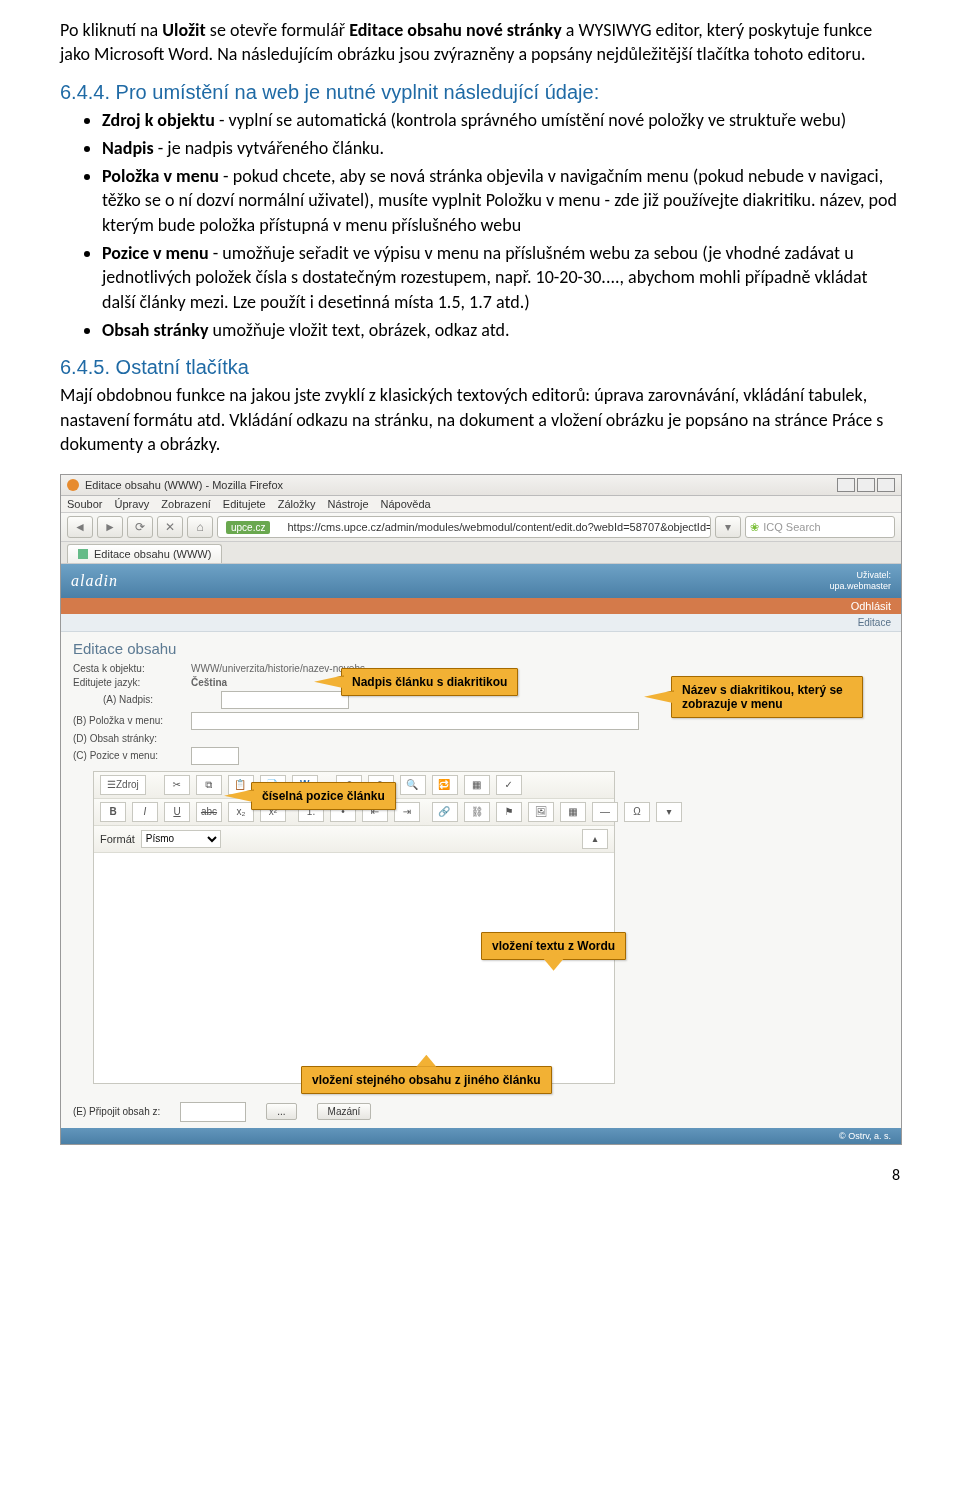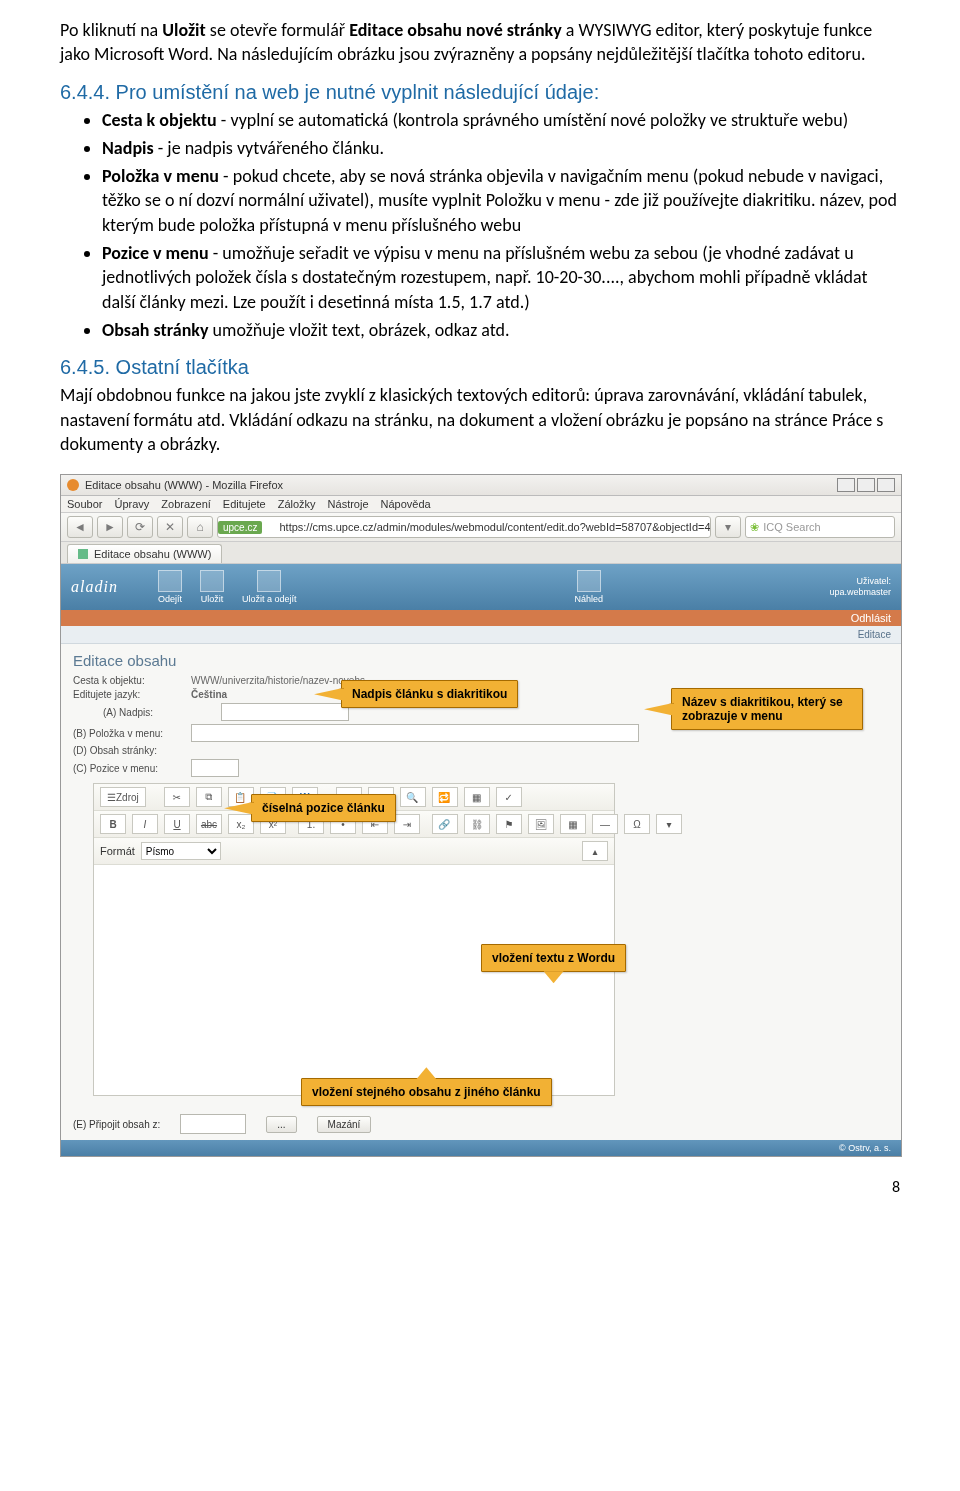--- a/index.html
+++ b/index.html
@@ -82,21 +82,21 @@
     border-bottom:1px solid #ccc;
     padding:3px 6px; display:flex; align-items:center; gap:4px;
   }
   .navbar .navbtn {
     width:24px; height:20px; border:1px solid #b8b8b0; border-radius:3px;
     background:linear-gradient(#fdfdfb,#e7e6e1); display:inline-flex;
     align-items:center; justify-content:center; color:#7a7a7a; font-size:12px;
   }
   .urlbar {
     flex:1; height:20px; border:1px solid #b8b8b0; border-radius:3px;
-    background:#fff; display:flex; align-items:center; padding:0 0; gap:17px;
+    background:#fff; display:flex; align-items:center; padding:0 8px; gap:17px;
     overflow:hidden;
   }
   .urlbar .site {
     background:#6aa84f; color:#fff; padding:1px 5px; border-radius:2px; font-size:10px;
   }
   .searchbar {
     width:140px; height:20px; border:1px solid #b8b8b0; border-radius:3px;
     background:#fff; display:flex; align-items:center; padding:0 4px; color:#999;
   }
   .tabbar {
@@ -206,21 +206,21 @@
 
   <p class="para">
     <span>Po kliknutí na </span><b>Uložit</b><span> se otevře formulář </span><b>Editace obsahu nové stránky</b><span> a WYSIWYG editor, který poskytuje funkce jako Microsoft Word. Na následujícím obrázku jsou zvýrazněny a popsány nejdůležitější tlačítka tohoto editoru.</span>
   </p>
 
   <div class="heading">
     <span class="num">6.4.4.</span><span> Pro umístění na web  je nutné vyplnit následující údaje:</span>
   </div>
 
   <ul class="bull">
-    <li><b>Cesta k objektu</b><span> - vyplní se automatická (kontrola správného umístění nové položky ve struktuře webu)</span></li>
+    <li><b>Zdroj k objektu</b><span> - vyplní se automatická (kontrola správného umístění nové položky ve struktuře webu)</span></li>
     <li><b>Nadpis</b><span> - je nadpis vytvářeného článku.</span></li>
     <li><b>Položka v menu</b><span> - pokud chcete, aby se nová stránka objevila v navigačním menu (pokud nebude v navigaci, těžko se o ní dozví normální uživatel), musíte vyplnit Položku v menu - zde již používejte diakritiku. název, pod kterým bude položka přístupná v menu příslušného webu</span></li>
     <li><b>Pozice v menu</b><span> - umožňuje seřadit ve výpisu v menu na příslušném webu za sebou (je vhodné zadávat u jednotlivých položek čísla s dostatečným rozestupem, např. 10-20-30...., abychom mohli případně vkládat další články mezi. Lze použít i desetinná místa 1.5, 1.7 atd.)</span></li>
     <li><b>Obsah stránky</b><span> umožňuje vložit text, obrázek, odkaz atd.</span></li>
   </ul>
 
   <div class="heading">
     <span class="num">6.4.5.</span><span> Ostatní tlačítka</span>
   </div>
   <p class="para">Mají obdobnou funkce na jakou jste zvyklí z klasických textových editorů: úprava zarovnávání, vkládání tabulek, nastavení formátu atd. Vkládání odkazu na stránku, na dokument a vložení obrázku je popsáno na stránce Práce s dokumenty a obrázky.</p>
@@ -267,38 +267,20 @@
 
     <div class="tabbar">
       <div class="tab">
         <span class="favicon"></span>
         <span>Editace obsahu (WWW)</span>
       </div>
     </div>
 
     <div class="aladin-bar">
       <span class="logo">aladin</span>
-      <div class="icons">
-        <div class="appicon">
-            <span class="box"></span>
-            <span>Odejít</span>
-          </div>
-        <div class="appicon">
-            <span class="box"></span>
-            <span>Uložit</span>
-          </div>
-        <div class="appicon">
-            <span class="box"></span>
-            <span>Uložit a odejít</span>
-          </div>
-        <div class="appicon" style="margin-left:260px;">
-            <span class="box"></span>
-            <span>Náhled</span>
-          </div>
-      </div>
       <div class="right">
         <div>Uživatel:</div>
         <div>upa.webmaster</div>
       </div>
     </div>
     <div class="aladin-sub">
       <span></span>
       <span class="logout">Odhlásit</span>
     </div>
     <div class="crumb">

